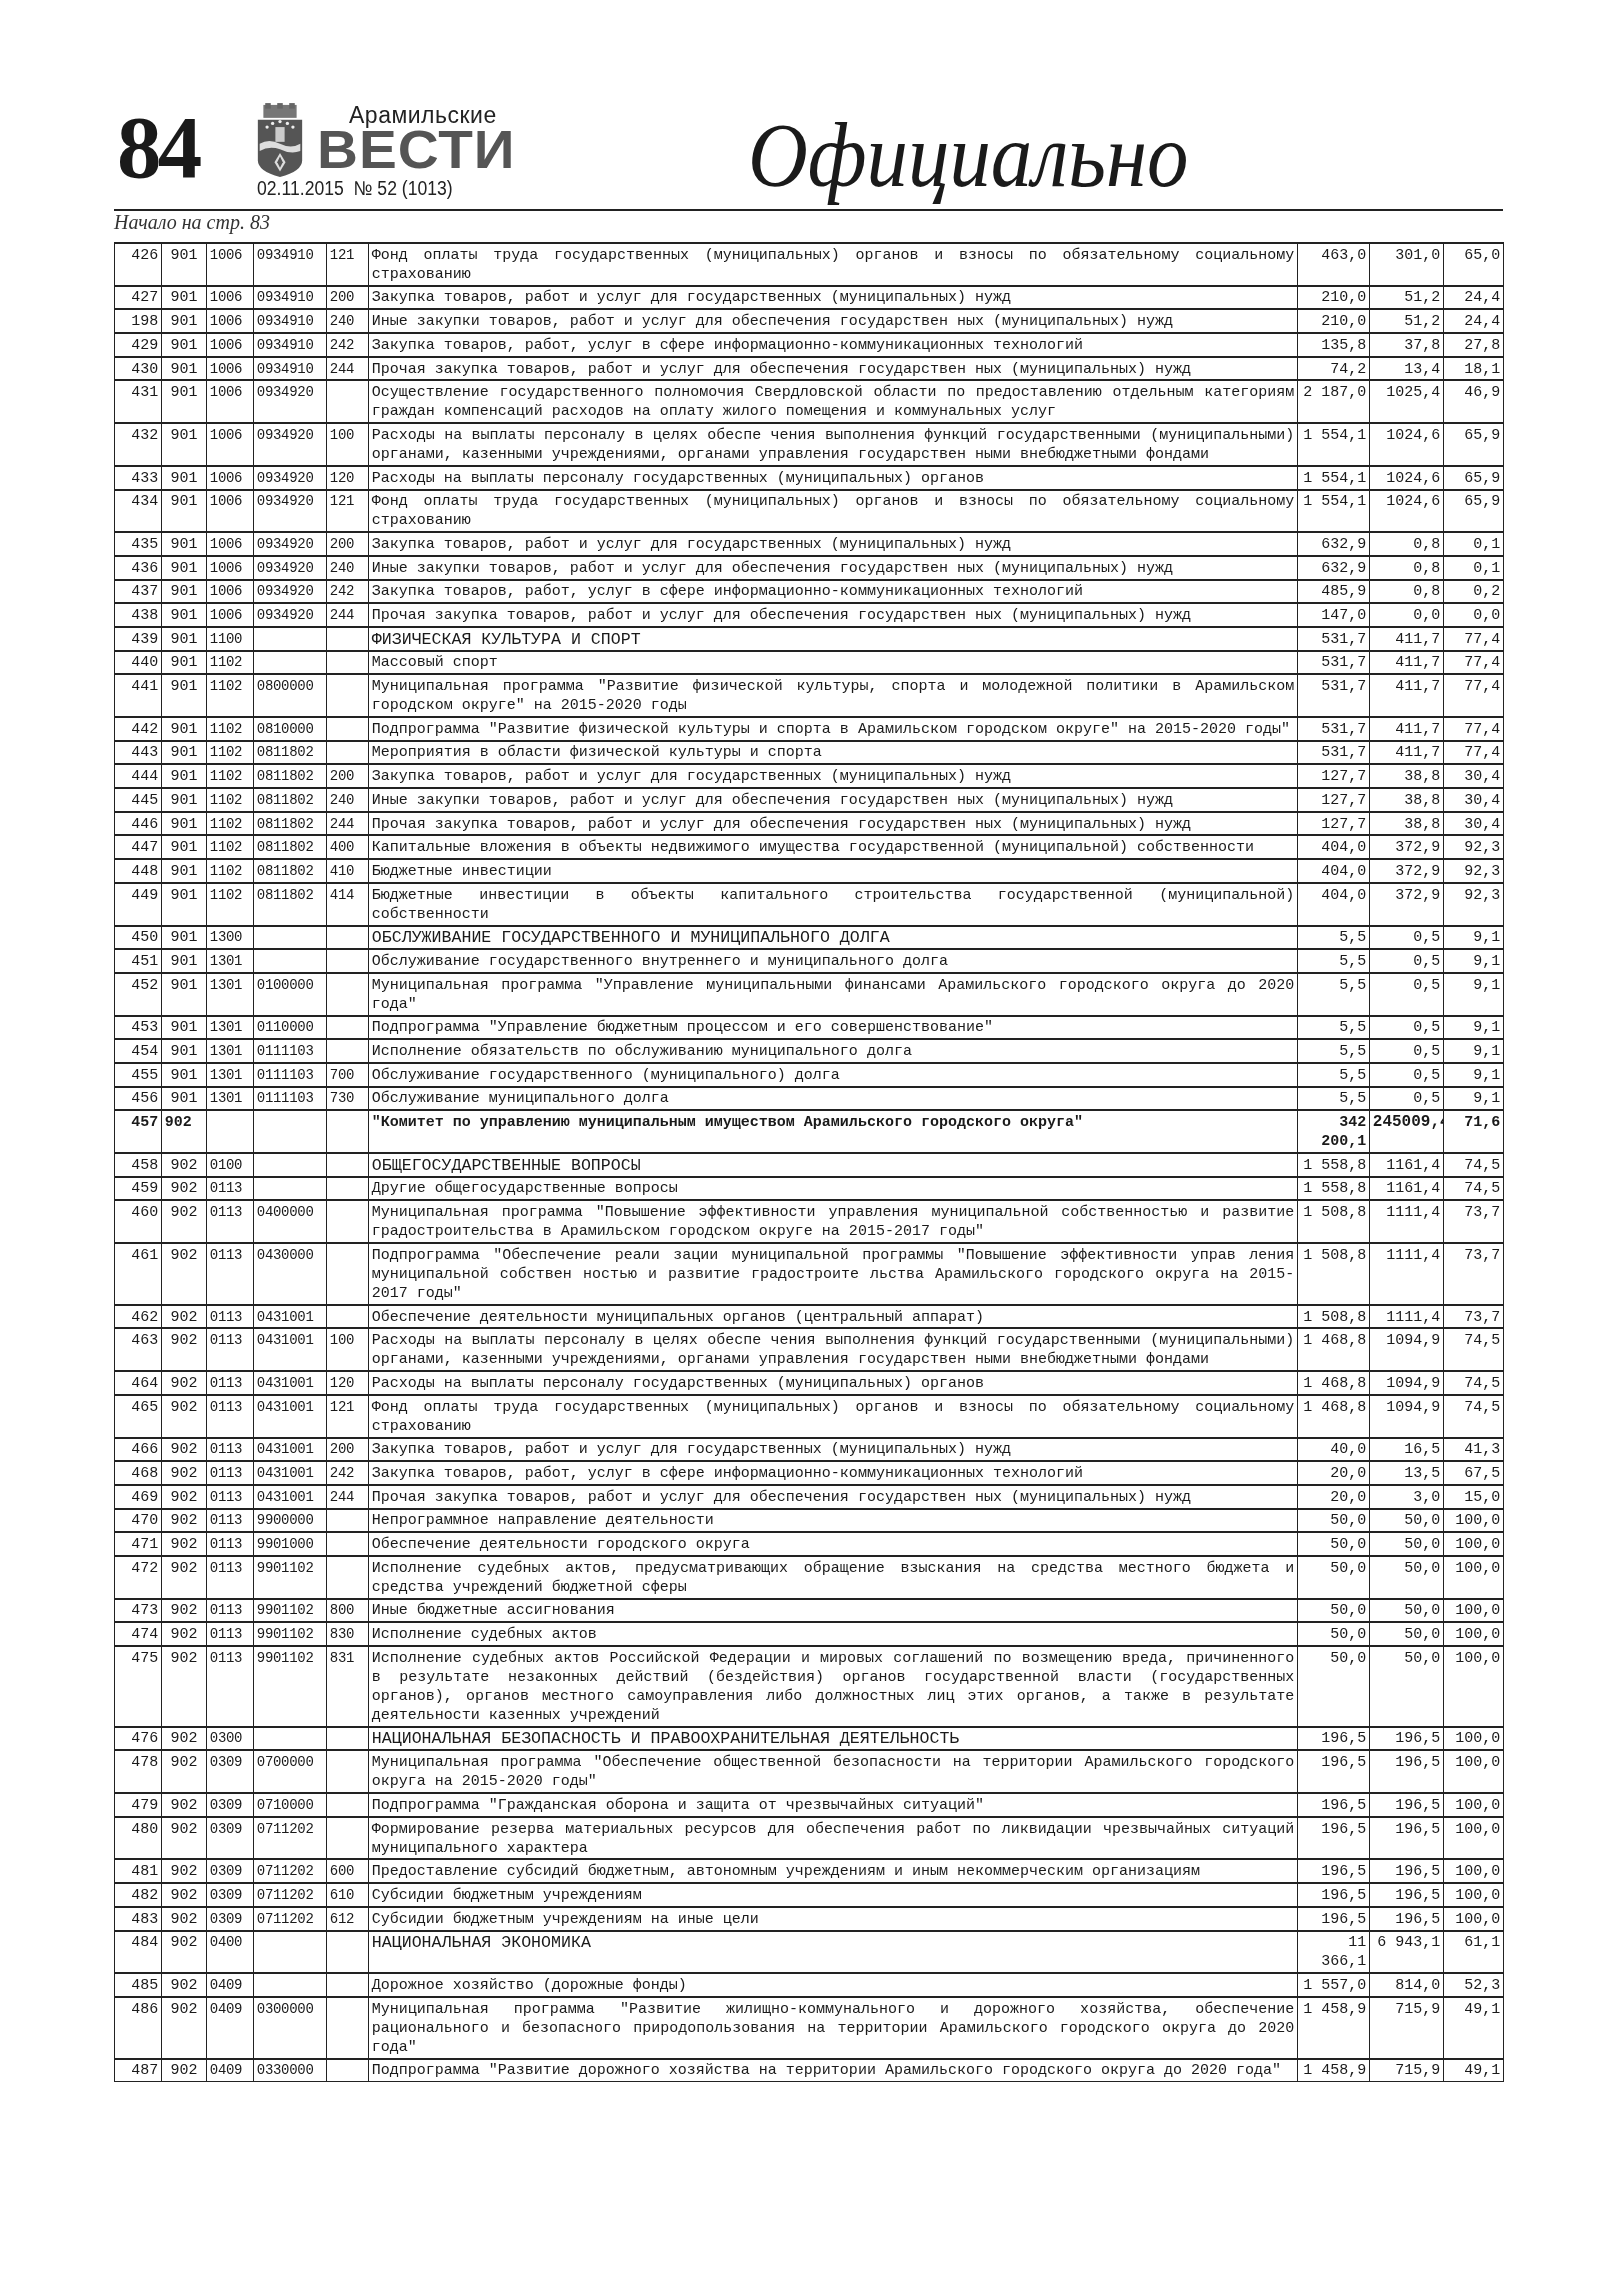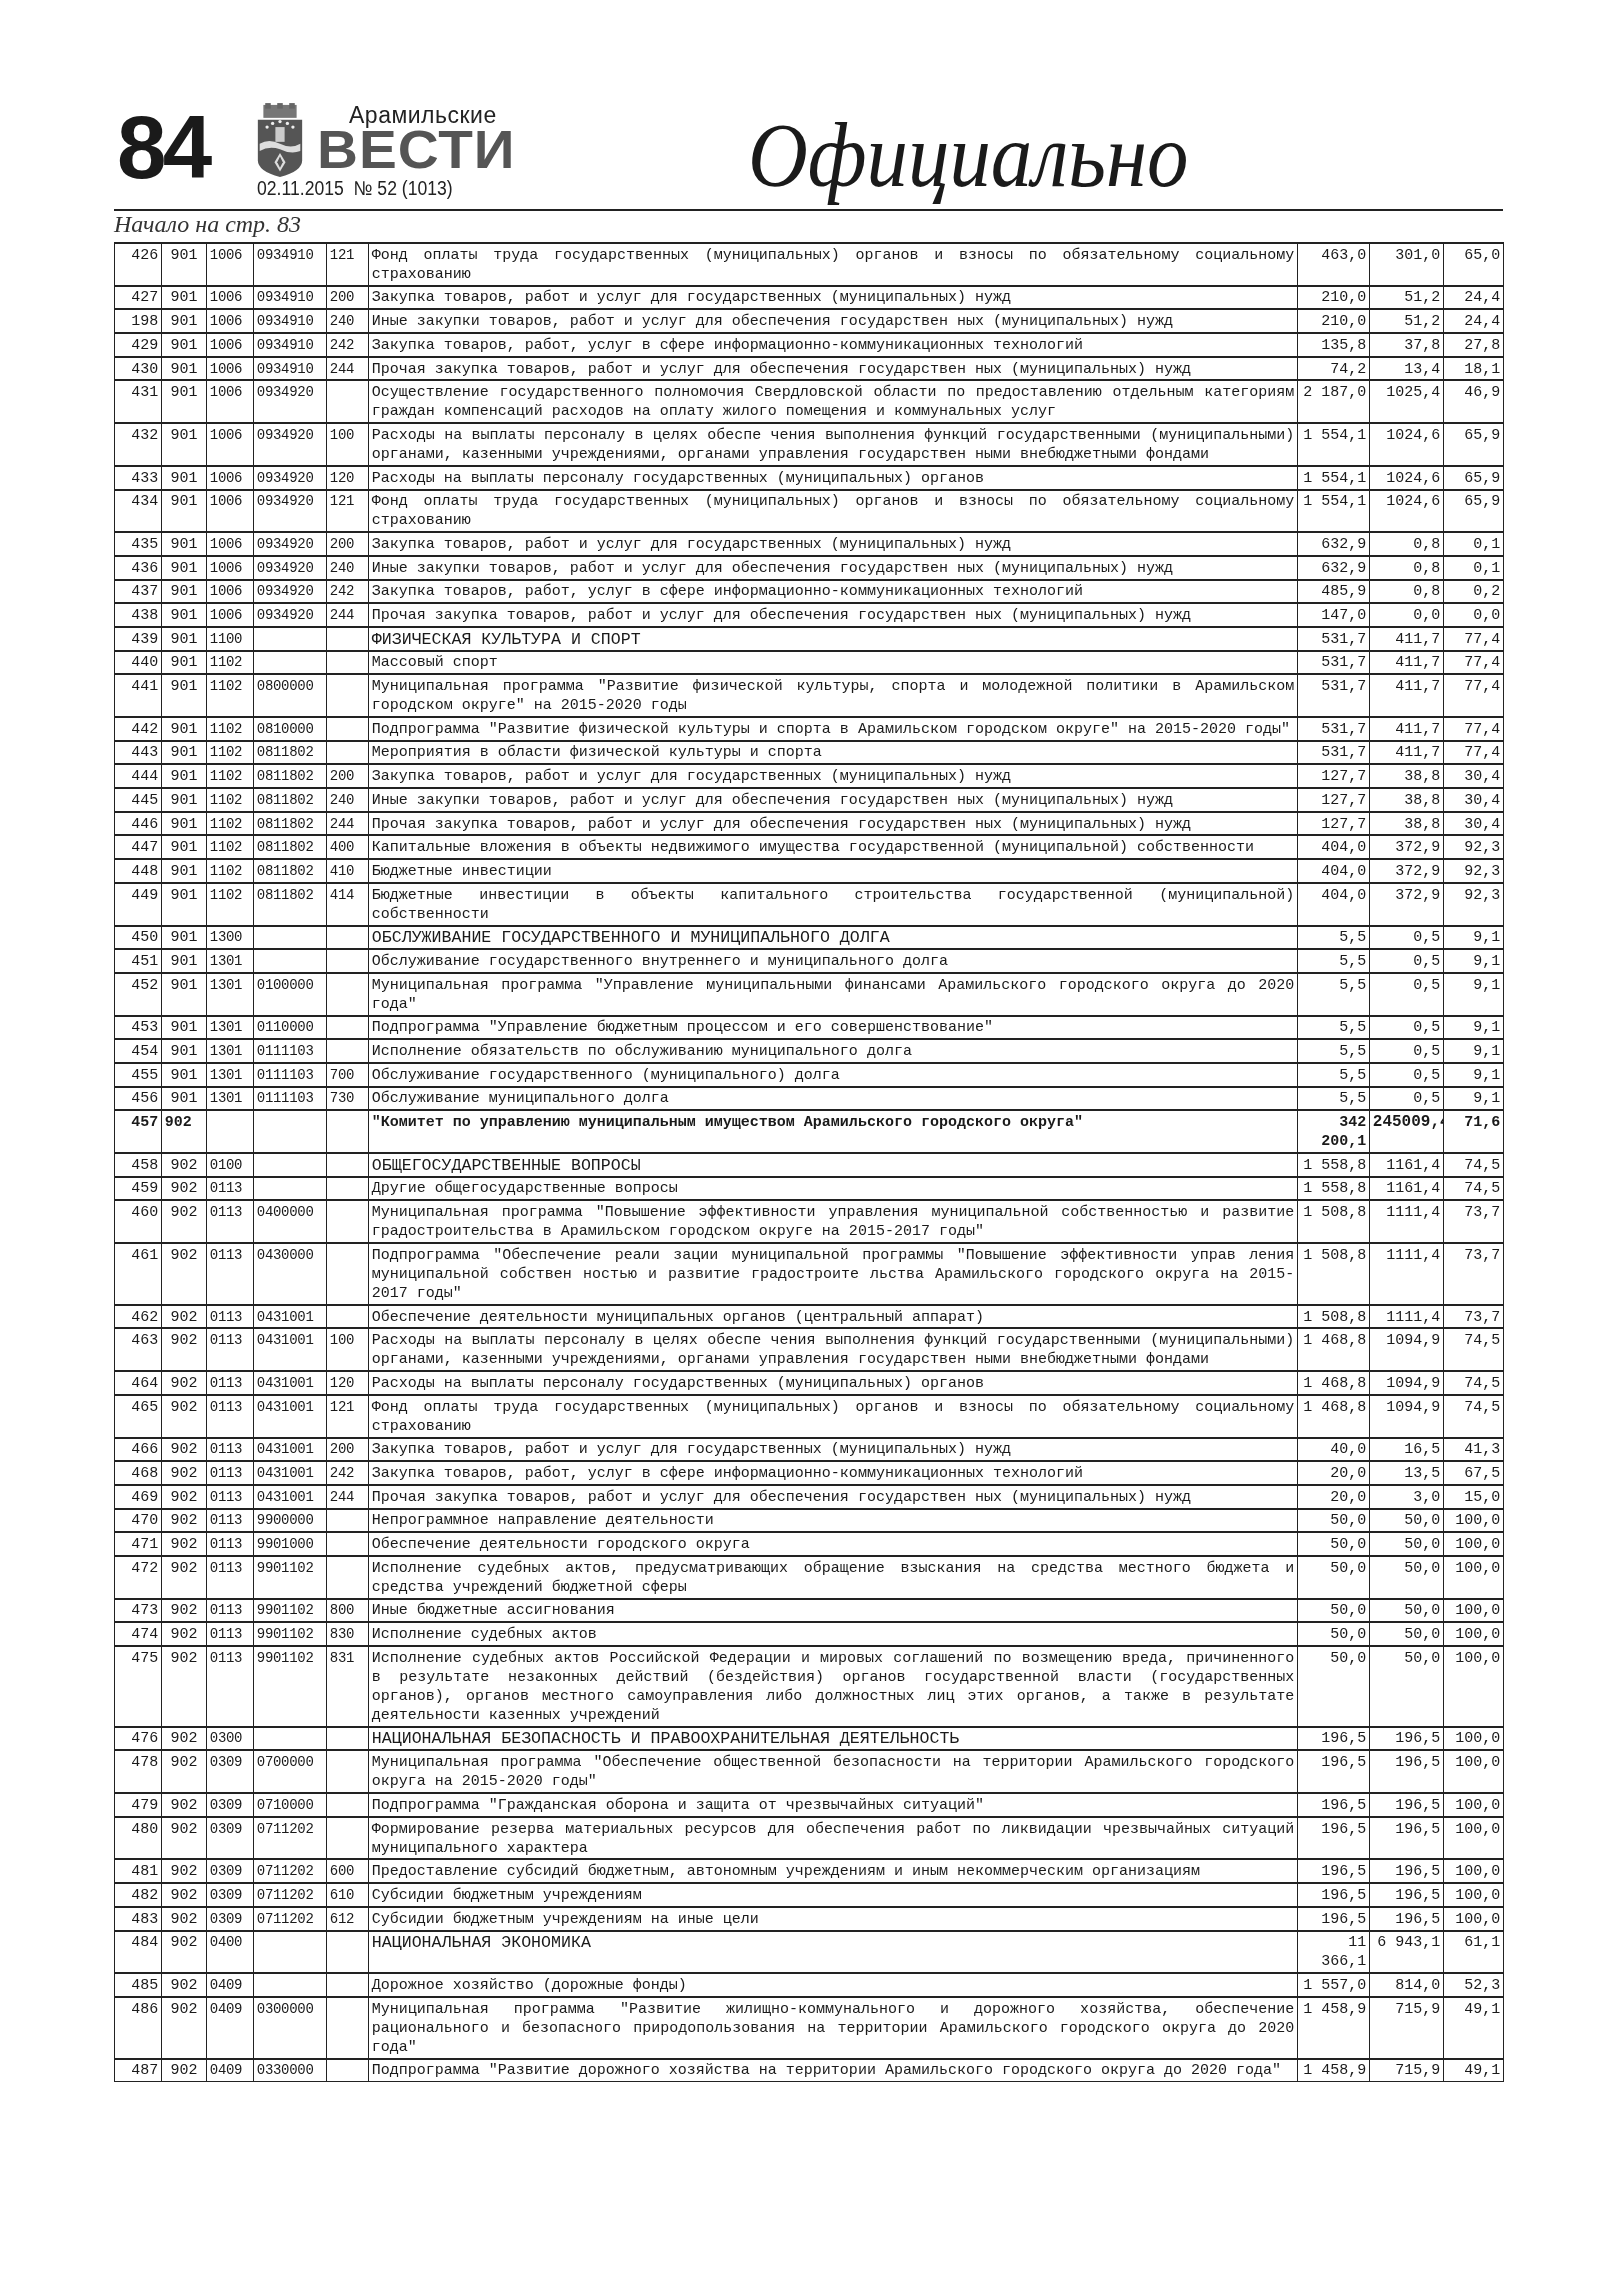--- a/index.html
+++ b/index.html
@@ -1,24 +1,24 @@
 <!DOCTYPE html>
 <html style="font-size:14.8px"><head>
 <meta charset="utf-8">
 <style>
   html, body { margin:0; padding:0; background:#ffffff; }
   body { width:1619px; height:2290px; position:relative; overflow:hidden; color:#1a1a1a; font-family:"Liberation Serif", serif; }
-  .page-number { position:absolute; left:117px; top:103px; font-family:Liberation Sans, sans-serif; font-weight:bold; font-size:89px; line-height:1; letter-spacing:-3.7px; color:#1a1a1a; }
+  .page-number { position:absolute; left:117px; top:103px; font-family:Liberation Serif, serif; font-weight:bold; font-size:89px; line-height:1; letter-spacing:-3.7px; color:#1a1a1a; }
   .logo { position:absolute; left:256px; top:103px; width:48px; height:74px; }
   .brand-top { position:absolute; left:319px; top:102px; font-family:"Liberation Sans", sans-serif; font-size:23px; color:#222; letter-spacing:0.5px;margin-left:30px; }
   .brand-main { position:absolute; left:317px; top:122px; font-family:"Liberation Sans", sans-serif; font-weight:bold; font-size:54px; color:#555; letter-spacing:0.9px; line-height:1; transform:scaleX(1.05); transform-origin:left; }
   .issue-line { position:absolute; left:257px; top:177px; font-family:"Liberation Sans", sans-serif; font-size:20px; color:#222; transform:scaleX(0.88); transform-origin:left; }
   .section-title { position:absolute; left:748px; top:109px; font-family:"Liberation Serif", serif; font-style:italic; font-size:92px; line-height:1; color:#1a1a1a; transform:scaleX(0.9); transform-origin:left; }
   .header-rule { position:absolute; left:114px; top:209px; width:1389px; height:1.8px; background:#222; }
-  .continued-note { position:absolute; left:114px; top:211px; font-family:"Liberation Serif", serif; font-style:italic; font-size:24px; color:#333; }
+  .continued-note { position:absolute; left:114px; top:211px; font-family:"Liberation Serif", serif; font-style:italic; font-size:20px; color:#333; }
   table.budget { position:absolute; left:114px; top:242px; width:1389px; border-collapse:collapse; table-layout:fixed; font-family:Liberation Mono, monospace; font-size:15px; line-height:19px; }
   table.budget td { border:1.4px solid #222; padding:1.8px 2.8px 0.9px 2.8px; vertical-align:top; overflow:hidden; }
   table.budget tr { border-top:2.3px solid #222; }
   td.c-n { text-align:right; }
   td.c-sec, td.c-ps, td.c-csr, td.c-vr { font-size:14px; letter-spacing:-0.3px; }
   td.c-dep { text-align:center; }
   td.c-desc { text-align:justify; padding-left:3.7px; padding-right:4.6px; }
   td.num { text-align:right; }
   tr.bold td { font-weight:bold; }
   td.small-num { font-size:16px; }

